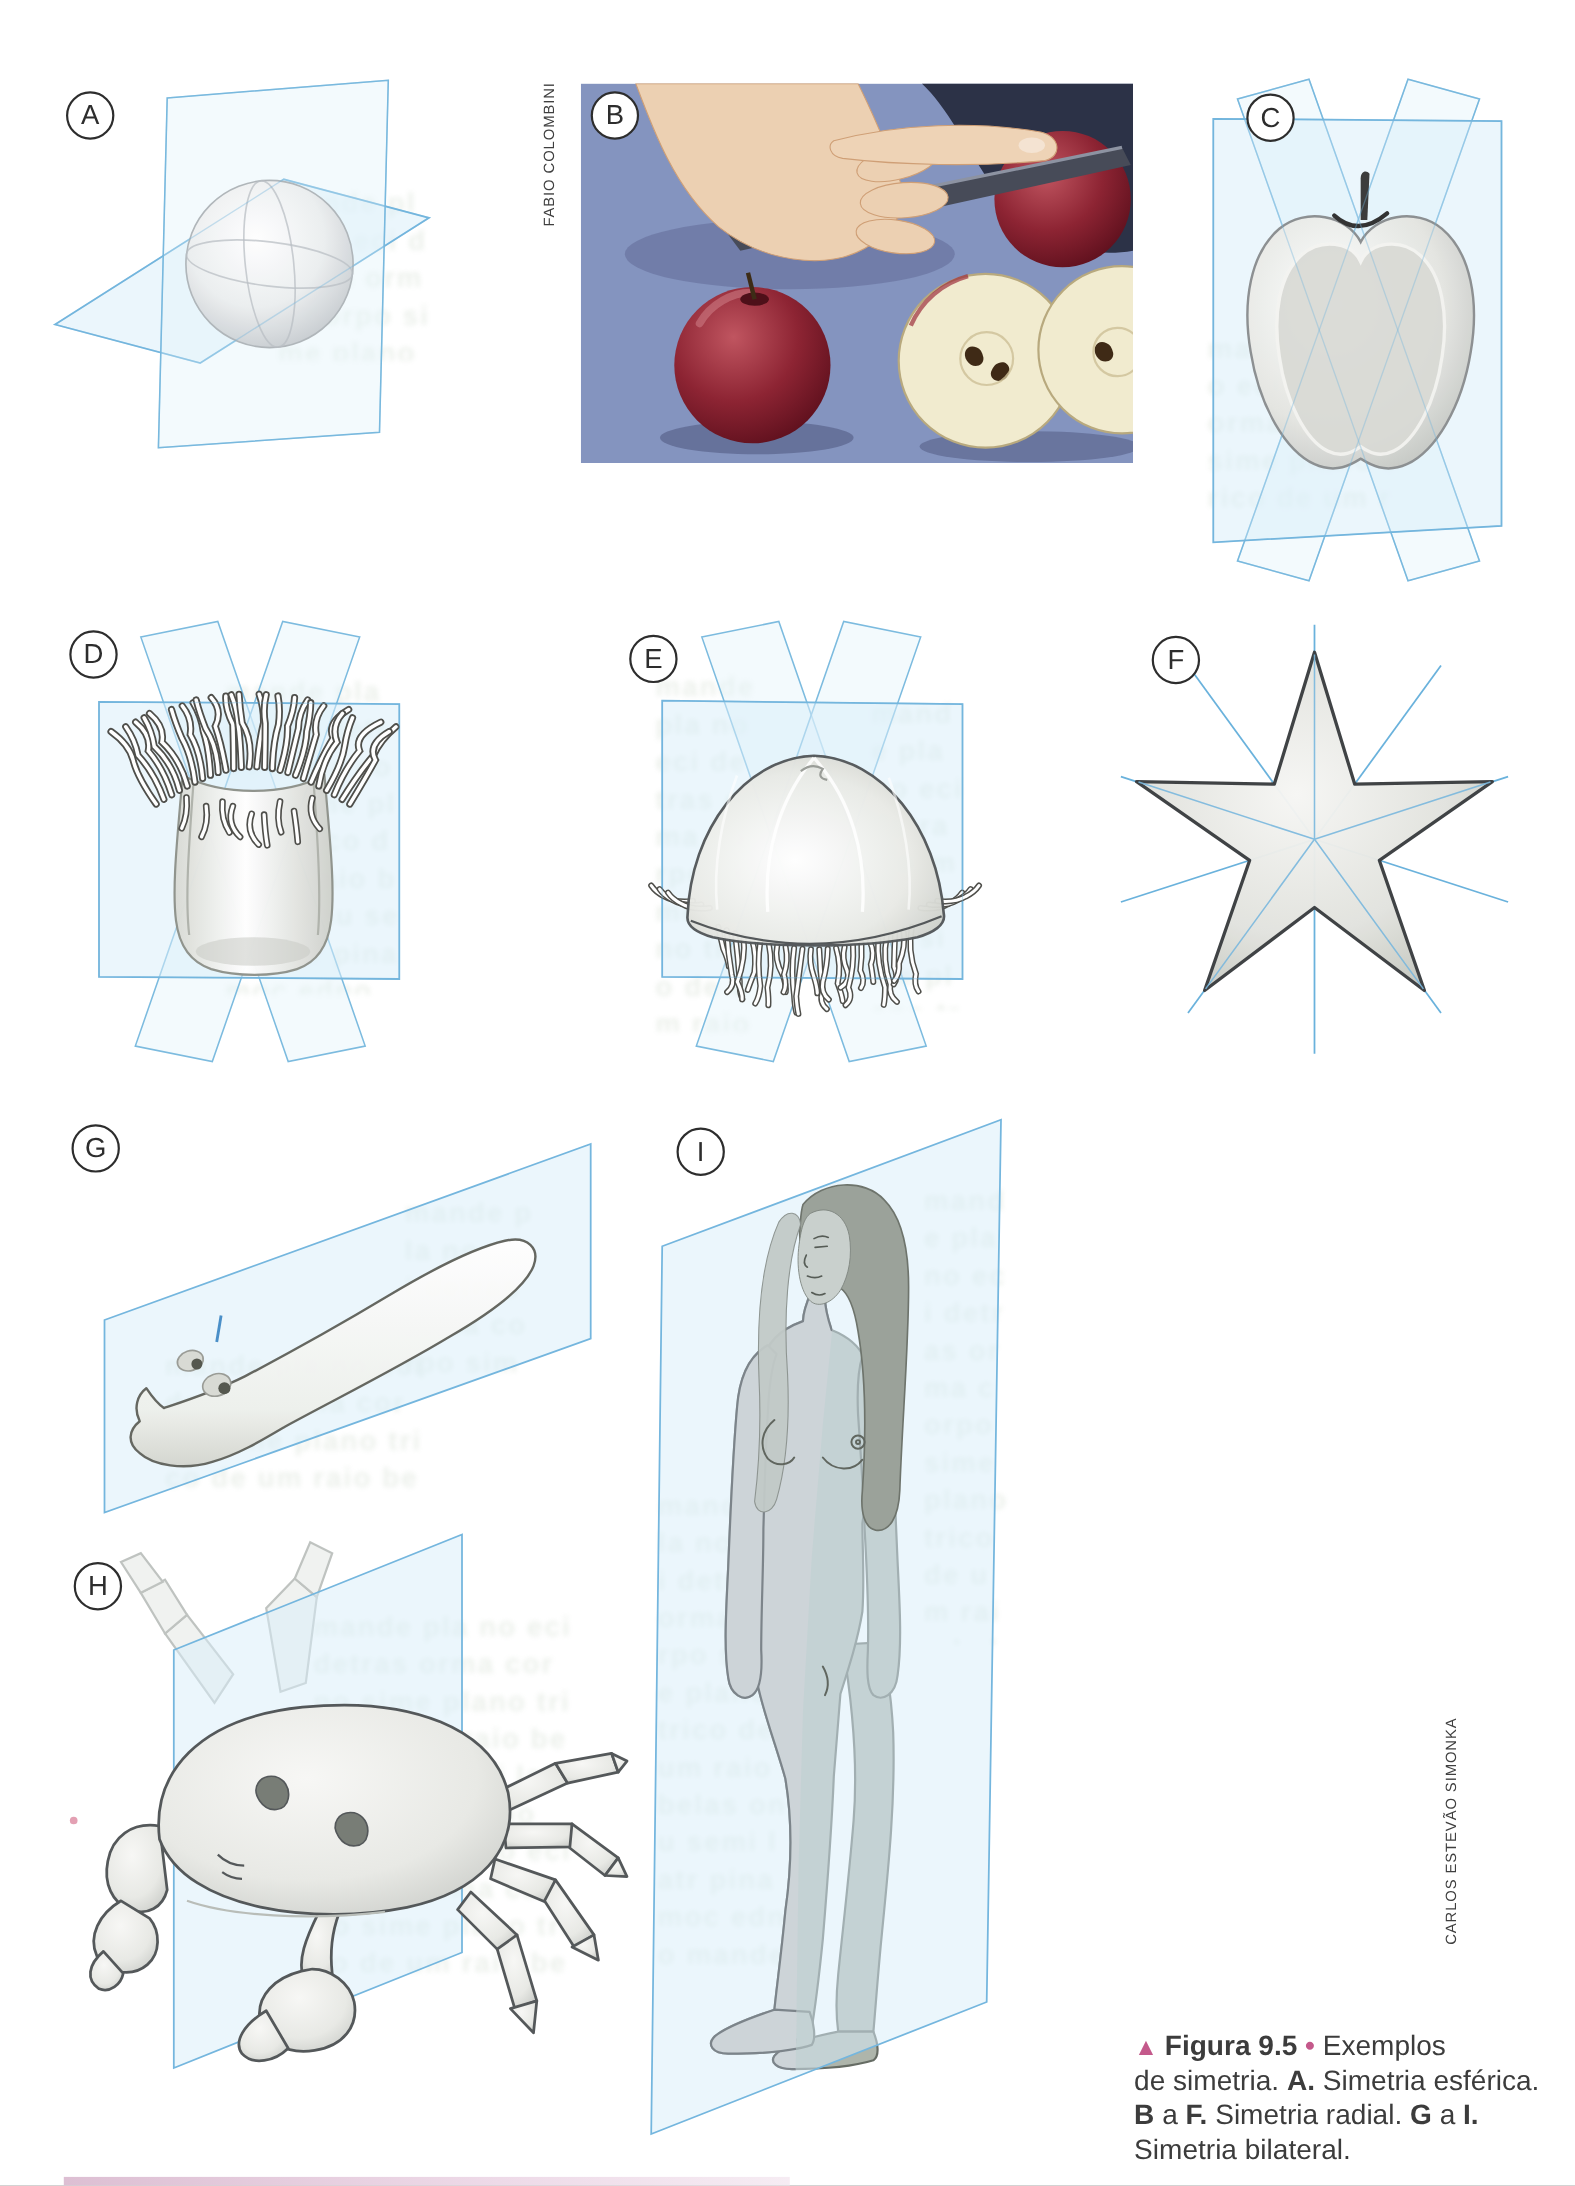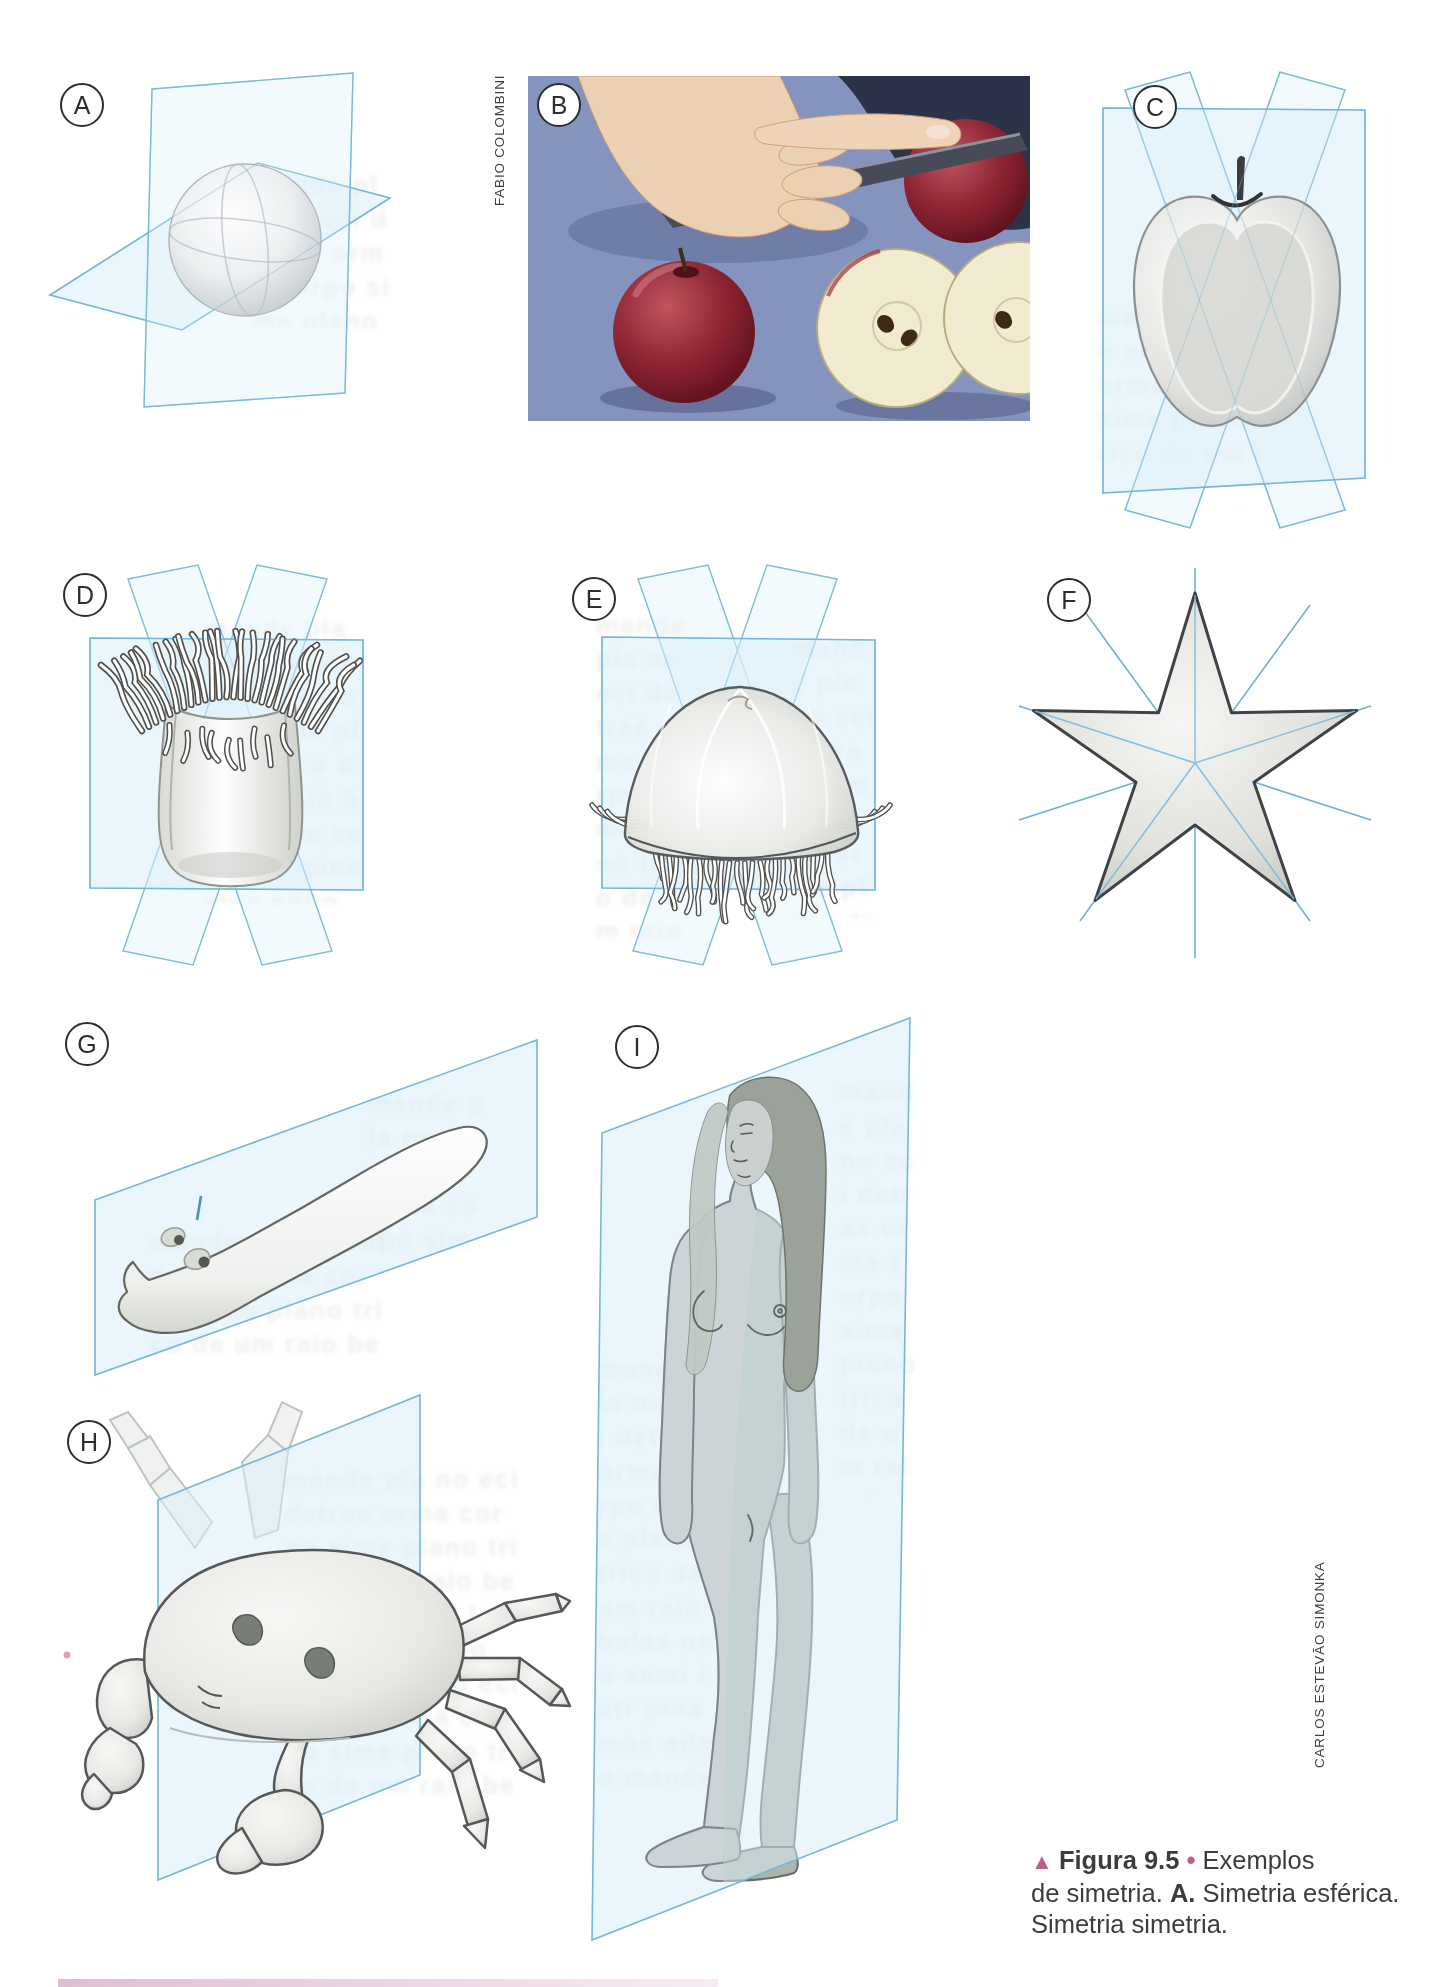--- a/index.html
+++ b/index.html
@@ -468,17 +468,18 @@
         <path d="M168,520 q8,14 2,26"></path>
       </g>
     </svg>
   </div>
 
   <div class="vtext" style="left:1312px;top:1566px;height:202px">CARLOS ESTEVÃO SIMONKA</div>
 
   <div class="caption" id="caption">
       <div class="cap-line"><span class="cap-marker" style="color: rgb(196, 89, 139);">▲ </span><span style="font-weight: 700;">Figura 9.5</span><span> </span><span style="color: rgb(196, 89, 139); font-weight: 700;">•</span><span> Exemplos</span></div>
       <div class="cap-line"><span>de simetria. </span><span style="font-weight: 700;">A.</span><span> Simetria esférica.</span></div>
-      <div class="cap-line"><span>Simetria simetria.</span></div>
+      <div class="cap-line"><span style="font-weight: 700;">B</span><span> a </span><span style="font-weight: 700;">F.</span><span> Simetria radial. </span><span style="font-weight: 700;">G</span><span> a </span><span style="font-weight: 700;">I.</span></div>
+      <div class="cap-line"><span>Simetria bilateral.</span></div>
     </div>
 
   <div class="strip"></div>
 </div>
 
 </body></html>

